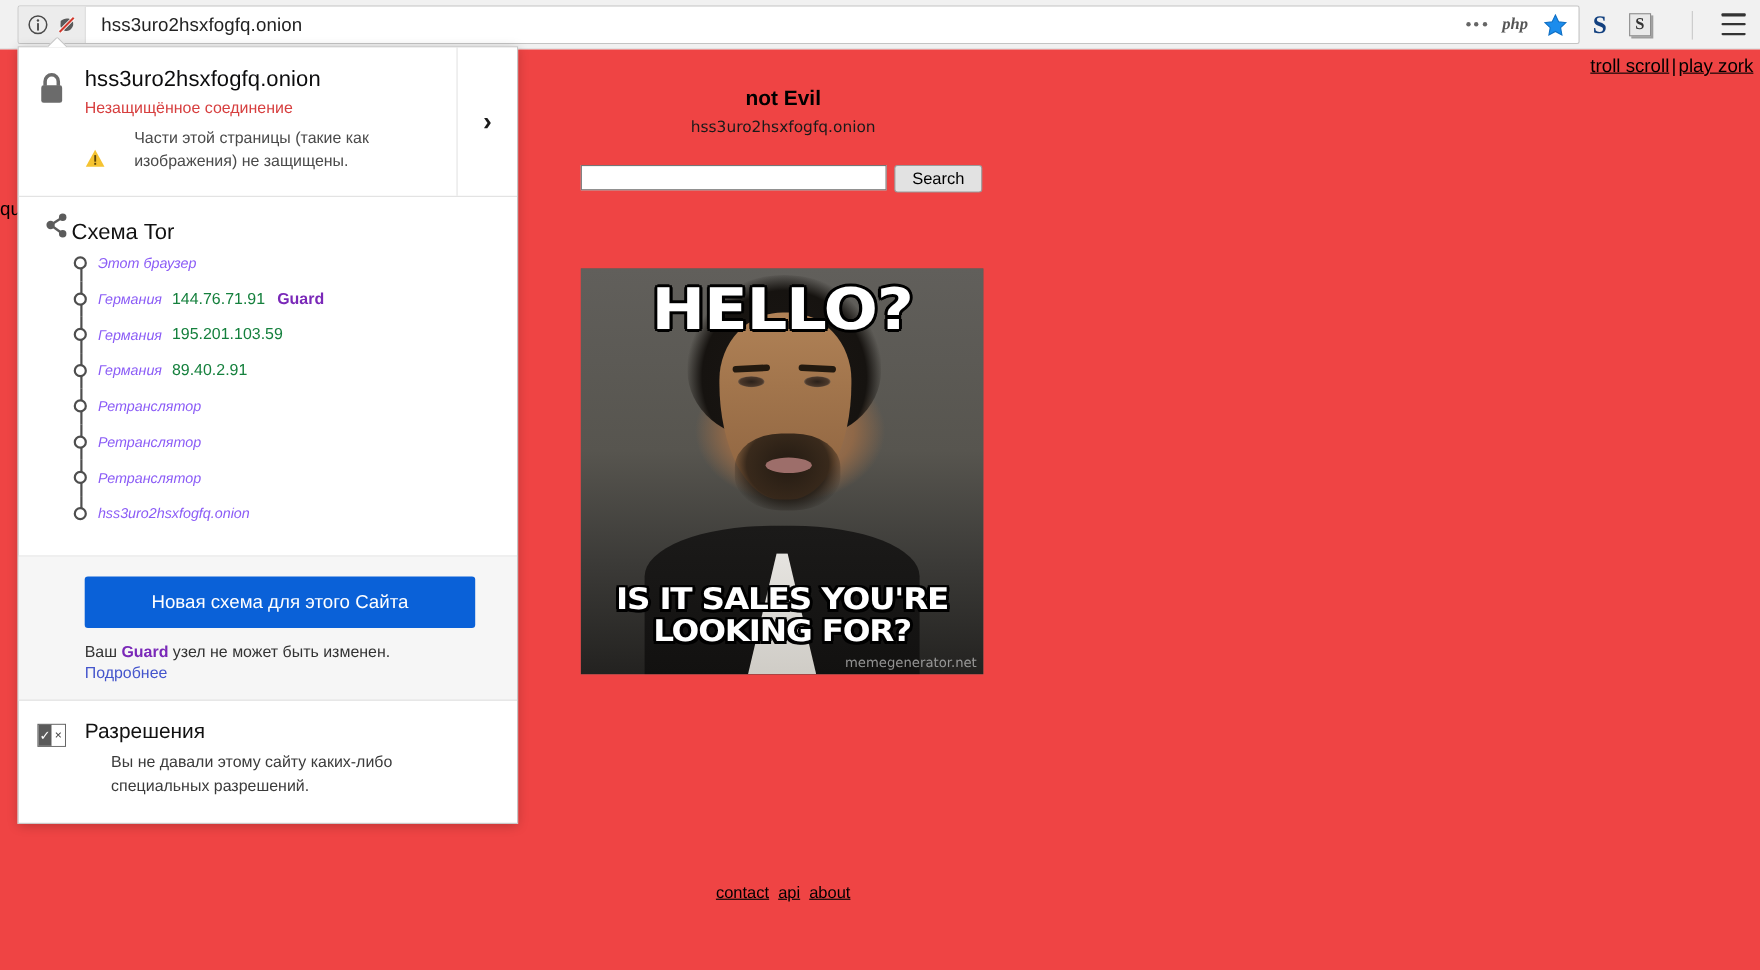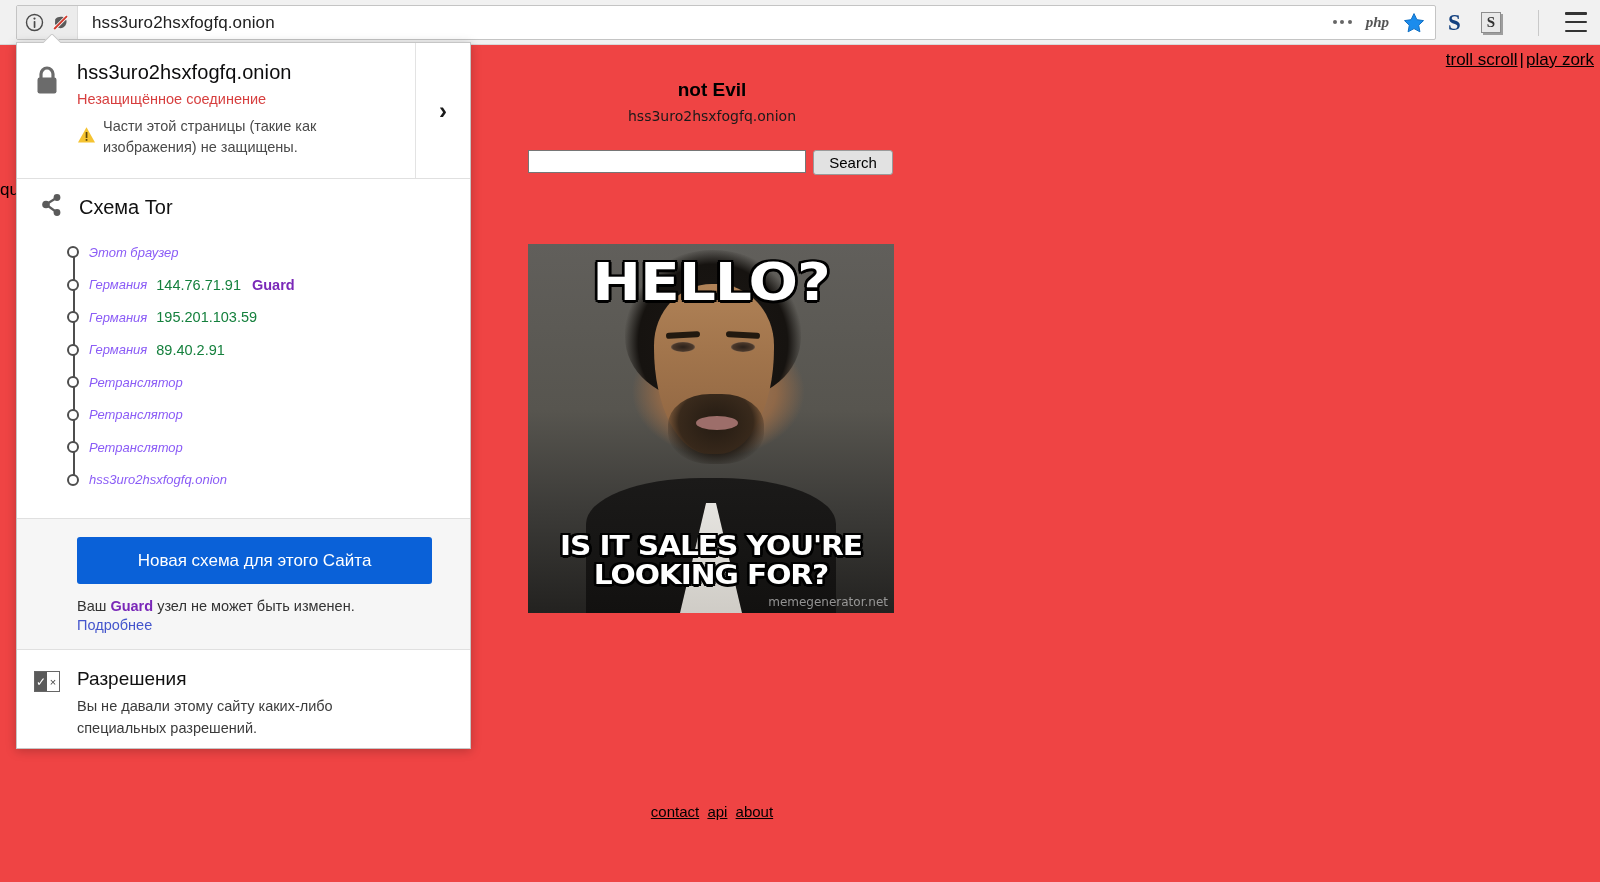--- a/index.html
+++ b/index.html
@@ -110,35 +110,35 @@
   }
   #lock-icon-wrap { width: 60px; display: flex; justify-content: center; padding-top: 4px; }
   #identity-body { flex: 1; padding-right: 8px; }
   #identity-host {
     font-size: 20px; color: #0c0c0d; margin-bottom: 7px; letter-spacing: .1px;
   }
   #identity-status {
     font-size: 14.5px; color: #d73f3f; margin-bottom: 9px;
   }
   #identity-warning {
-    display: flex; align-items: center; gap: 7px;
+    display: flex; align-items: flex-end; gap: 26px;
   }
   #identity-warning .wtext {
     font-size: 14.5px; color: #4a4a4a; line-height: 1.45; max-width: 272px;
   }
   #identity-more {
     position: absolute; right: 0; top: 0; bottom: 0;
     width: 55px;
     border-left: 1px solid #e3e3e3;
     display: flex; align-items: center; justify-content: center;
     font-size: 24px; color: #1a1a1a; font-weight: bold;
   }
 
   #sec-tor { border-bottom: 1px solid #e0e0e0; padding: 14px 0 22px 0; }
-  #tor-head { display: flex; align-items: center; gap: 15px; padding-left: 22px; margin-bottom: 14px; }
+  #tor-head { display: flex; align-items: flex-end; gap: 1px; padding-left: 22px; }
   #tor-title { font-size: 20px; color: #111; }
   #circuit-list { padding-left: 72px; position: relative; }
   .circuit-node {
     display: flex; align-items: center;
     height: 32.5px;
     position: relative;
   }
   .node-dot {
     position: absolute; left: -22px; top: 50%;
     width: 12px; height: 12px; margin-top: -6px;
@@ -181,21 +181,21 @@
   }
   #perm-icon .half-check {
     flex: 1; background: #5a5a5a; color: #fff;
     font-size: 12px; display: flex; align-items: center; justify-content: center;
   }
   #perm-icon .half-x {
     flex: 1; background: #fff; color: #444;
     font-size: 11px; display: flex; align-items: center; justify-content: center;
   }
   #perm-title { font-size: 19px; color: #111; margin-bottom: 6px; }
-  #perm-desc { font-size: 14.5px; color: #3b3b3b; line-height: 1.5; max-width: 300px; }
+  #perm-desc { font-size: 14.5px; color: #3b3b3b; line-height: 1.5; max-width: 300px; margin-left: 24px; }
 
   
   #page {
     position: absolute; left: 0; top: 45px;
     width: 1600px; height: 837px;
     background: #ef4444;
     font-family: "Liberation Sans", sans-serif;
   }
   #top-links {
     position: absolute; right: 6px; top: 5px;

